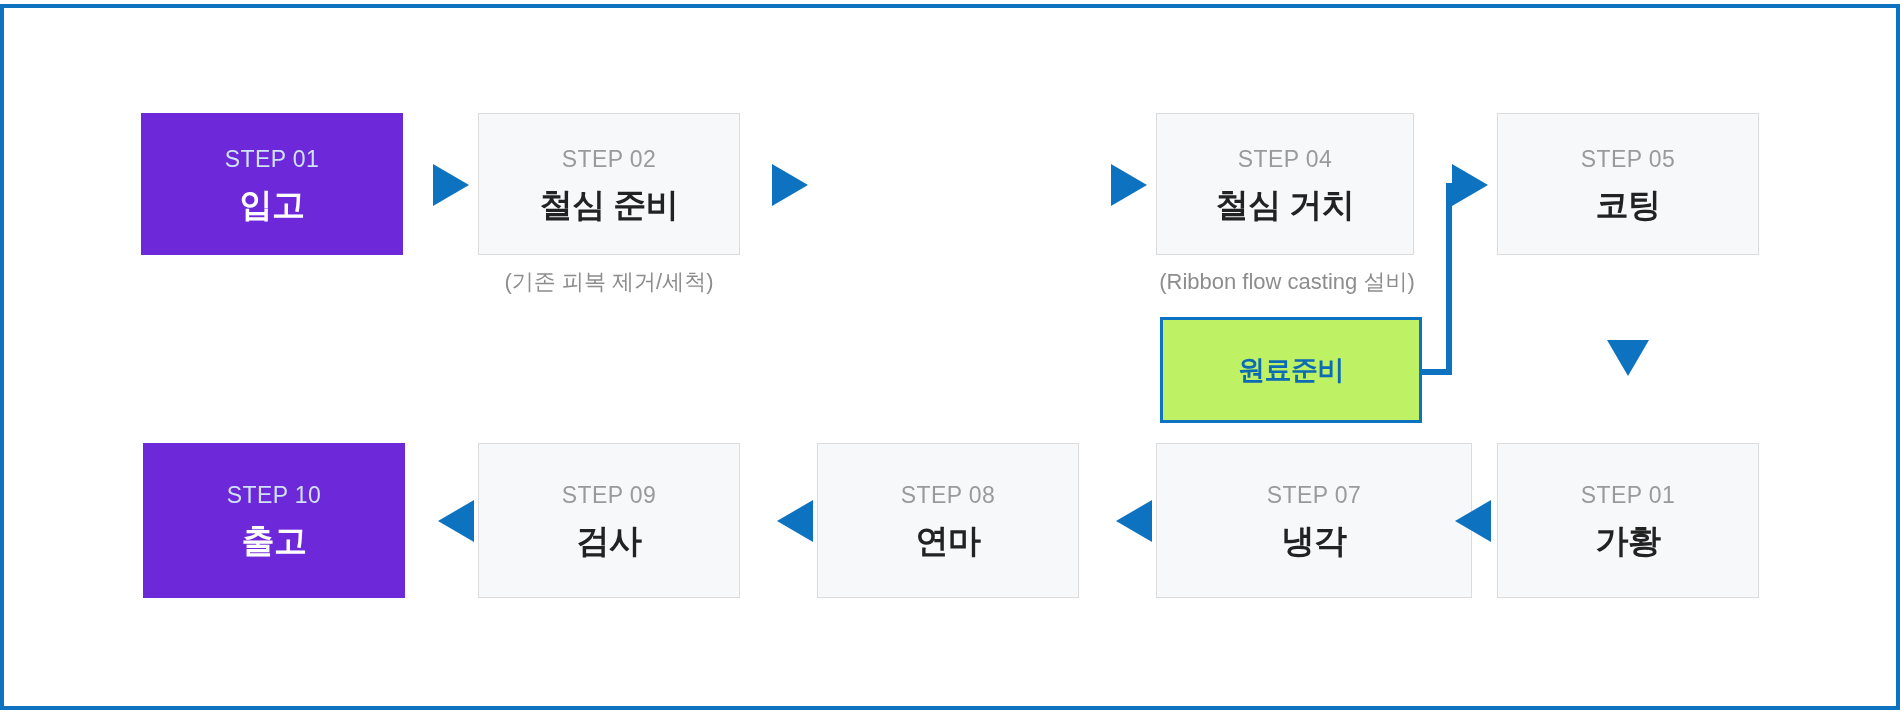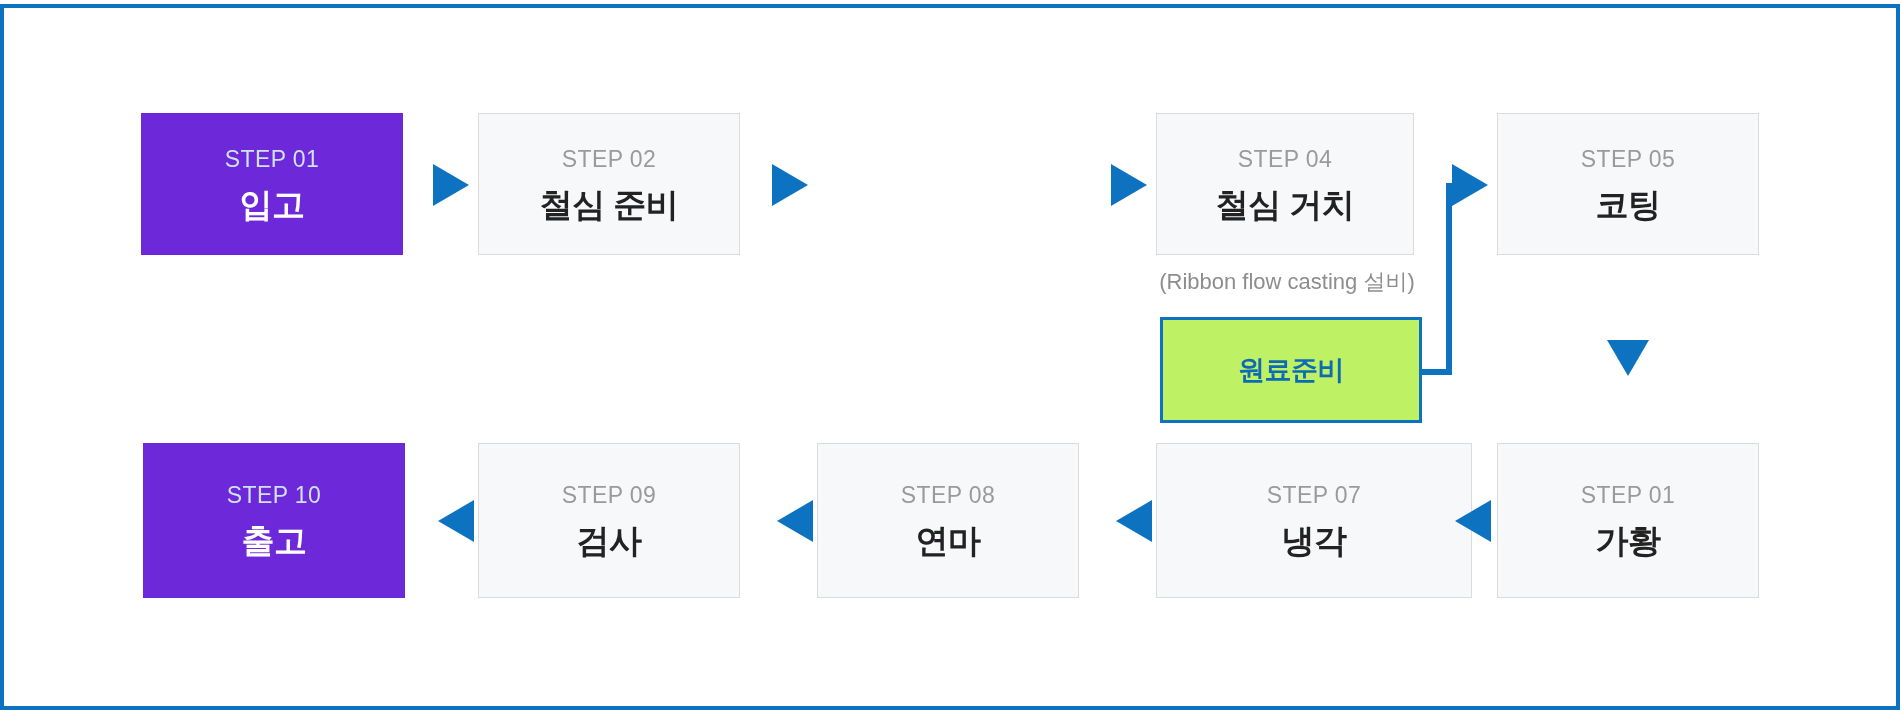--- a/index.html
+++ b/index.html
@@ -142,20 +142,21 @@
       <div class="step-num">STEP 01</div>
       <div class="step-title">입고</div>
     </div>
 
     <div class="arrow arrow-right" style="left:433px; top:164px;"></div>
 
     <div class="step-box grey" style="left:478px; top:113px; width:262px; height:142px;">
       <div class="step-num">STEP 02</div>
       <div class="step-title">철심 준비</div>
     </div>
+    <div class="caption" style="left:478px; top:271px; width:262px;">(기존 피복 제거/세척)</div>
 
     <div class="arrow arrow-right" style="left:772px; top:164px;"></div>
 
 
     <div class="arrow arrow-right" style="left:1111px; top:164px;"></div>
 
     <div class="step-box grey" style="left:1156px; top:113px; width:258px; height:142px;">
       <div class="step-num">STEP 04</div>
       <div class="step-title">철심 거치</div>
     </div>

